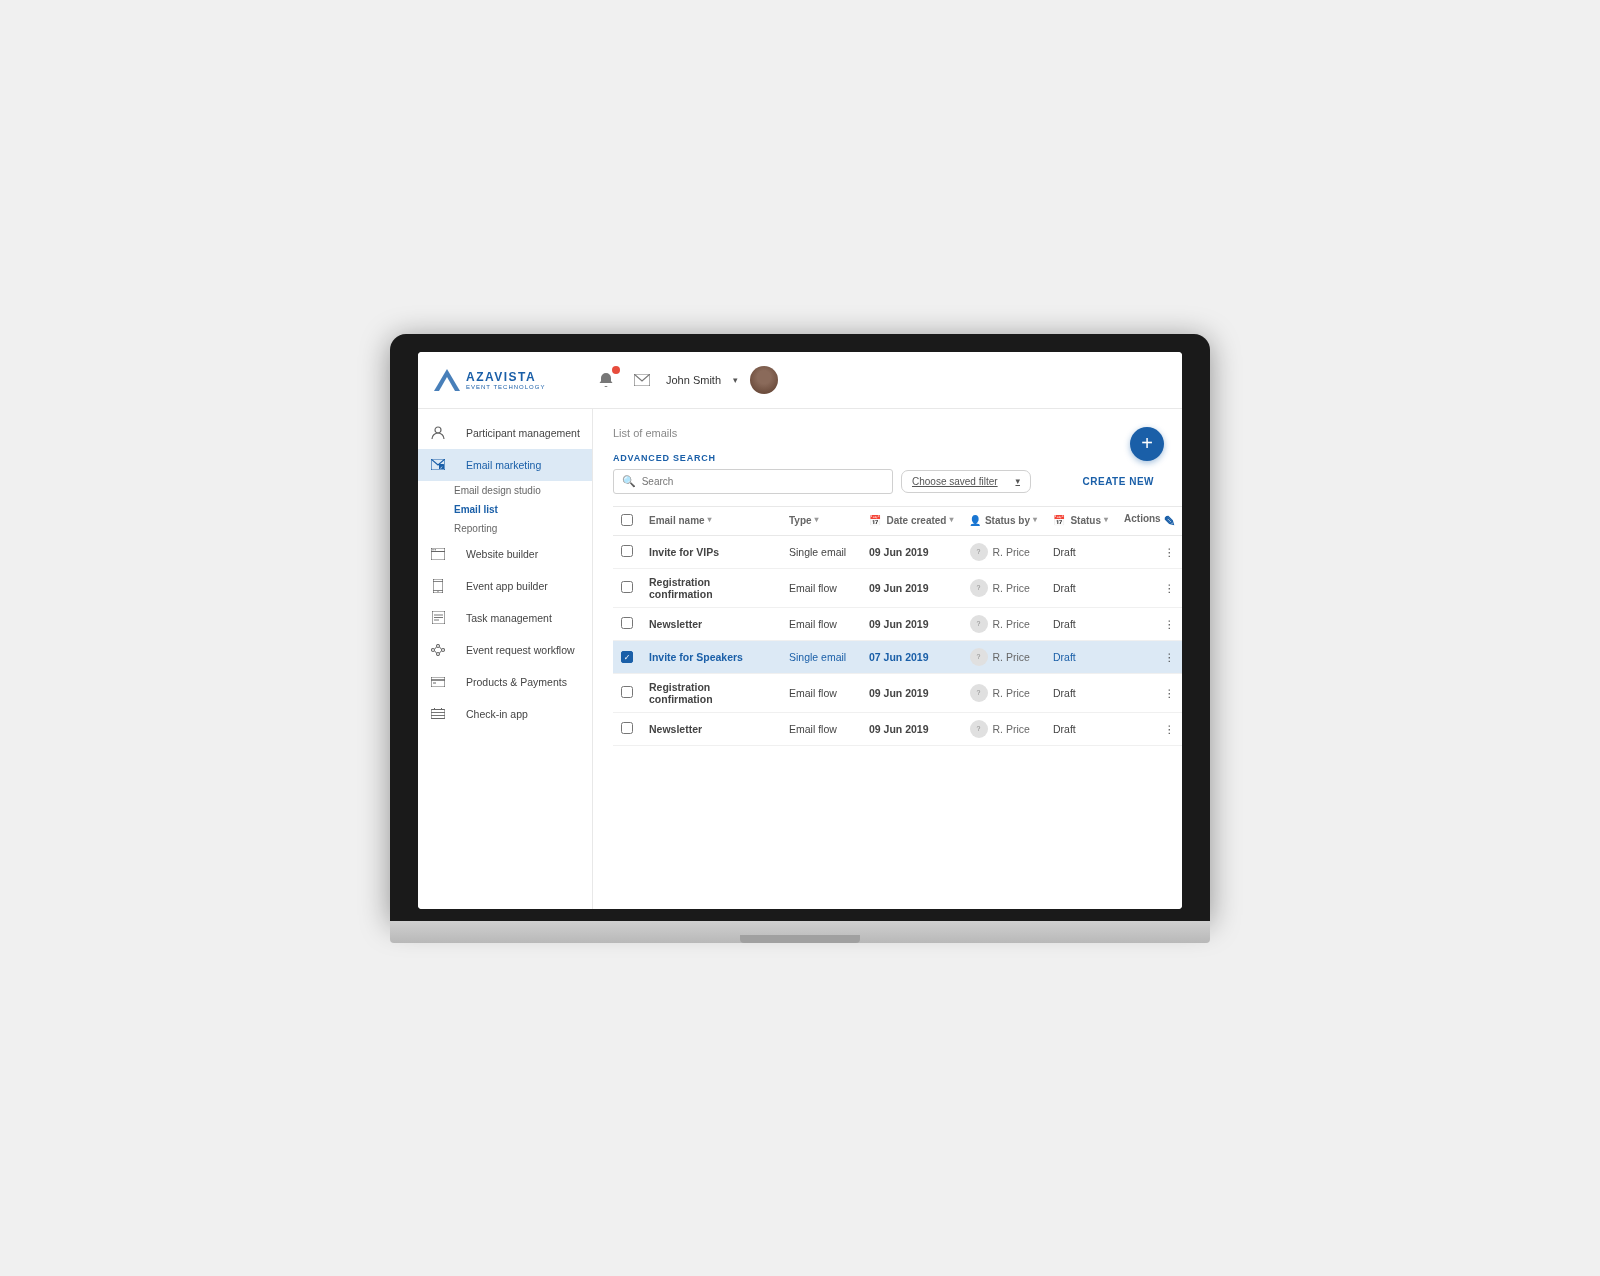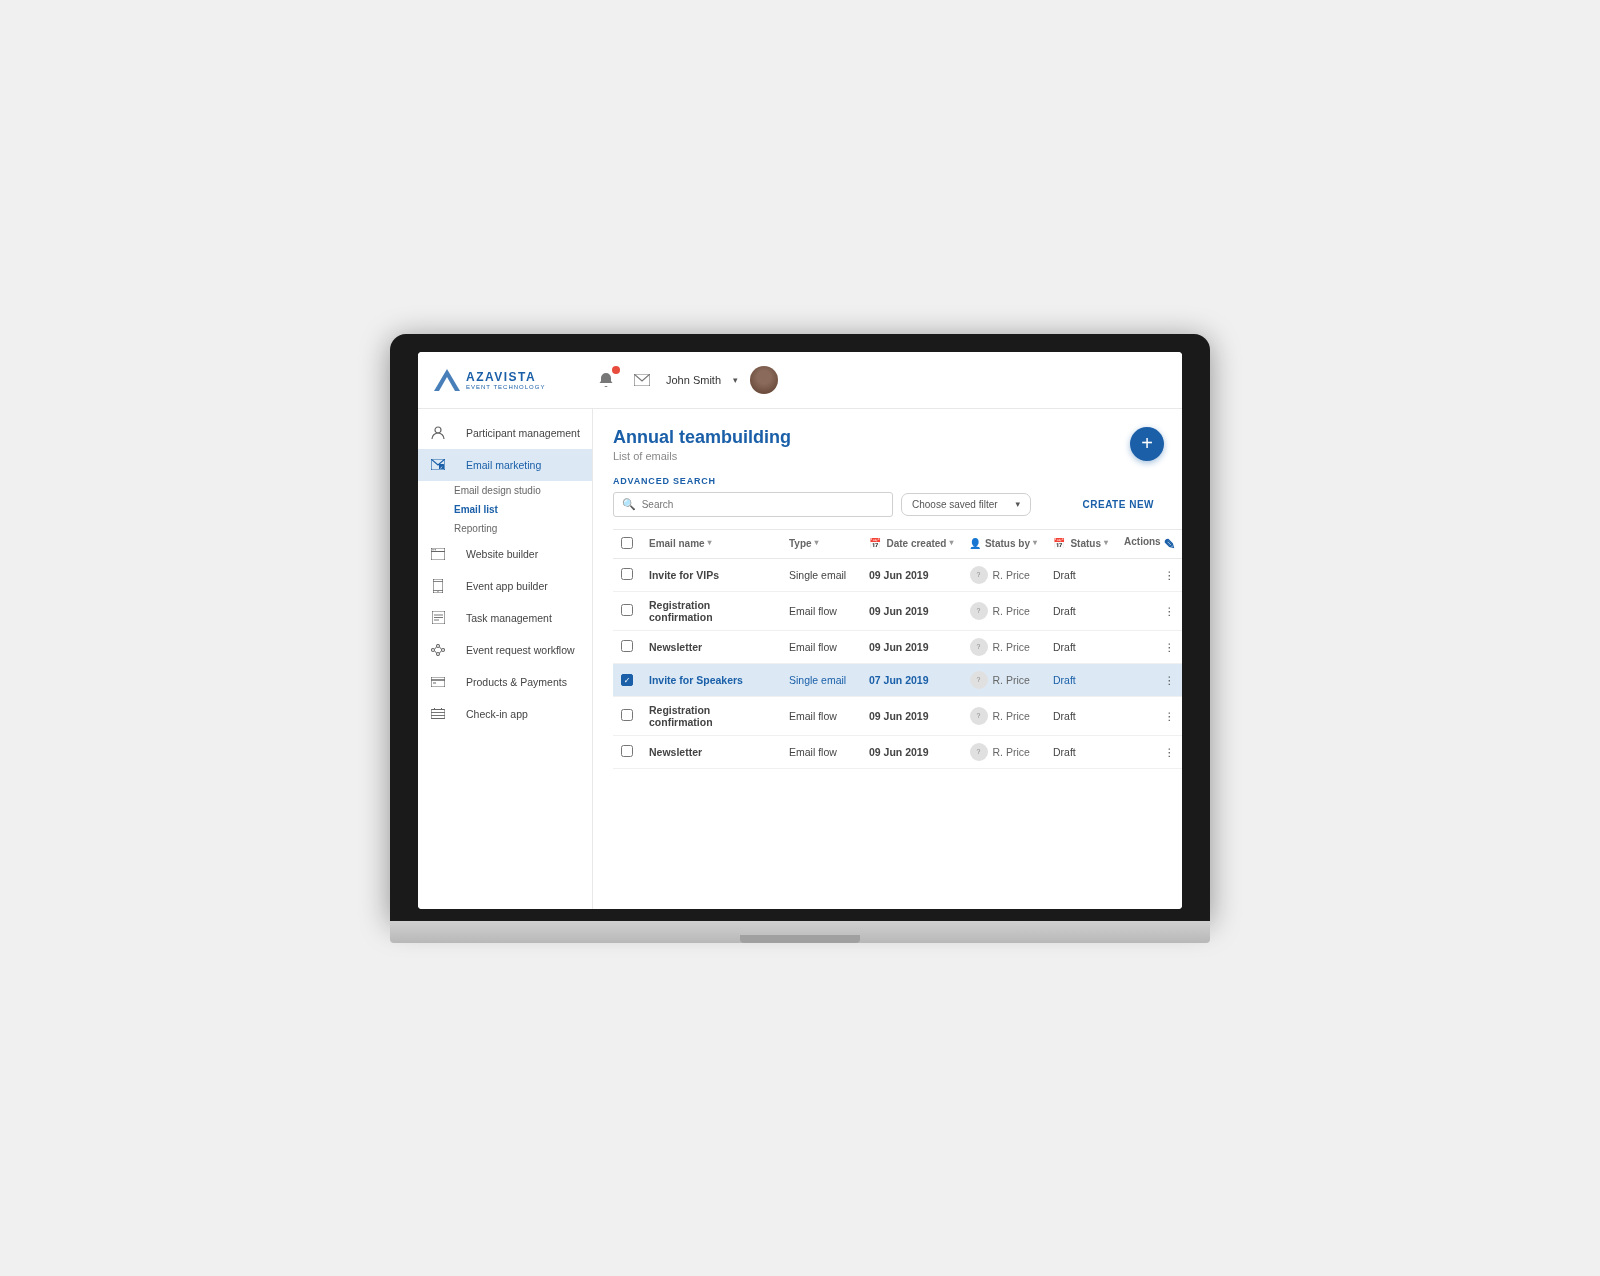--- a/index.html
+++ b/index.html
@@ -310,20 +310,21 @@
       display: flex;
       align-items: center;
       border: 1px solid #d0d0d0;
       border-radius: 7px;
       padding: 5px 10px;
       font-size: 10px;
       color: #555;
       gap: 6px;
       cursor: pointer;
       min-width: 130px;
+      text-decoration: underline;
     }
 
     .create-new-btn {
       margin-left: auto;
       color: #1a5fa8;
       font-size: 10px;
       font-weight: 700;
       letter-spacing: 0.5px;
       cursor: pointer;
       padding: 5px 8px;
@@ -618,21 +619,20 @@
                   <line x1="10.5" y1="1.5" x2="10.5" y2="0" stroke="#666" stroke-width="1"></line>
                 </svg>
             </span>
             <span>Check-in app</span>
           </div>
 
         </div>
 
         <div class="content">
 
-          <div class="page-title">Annual teambuilding</div>
           <div class="page-subtitle">List of emails</div>
 
           <div class="fab-btn">+</div>
 
           <div class="search-section">
             <div class="advanced-search-label">ADVANCED SEARCH</div>
             <div class="search-bar">
               <div class="search-input-wrap">
                 <span class="search-icon-inner">🔍</span>
                 <input type="text" class="search-input" placeholder="Search" style="">

